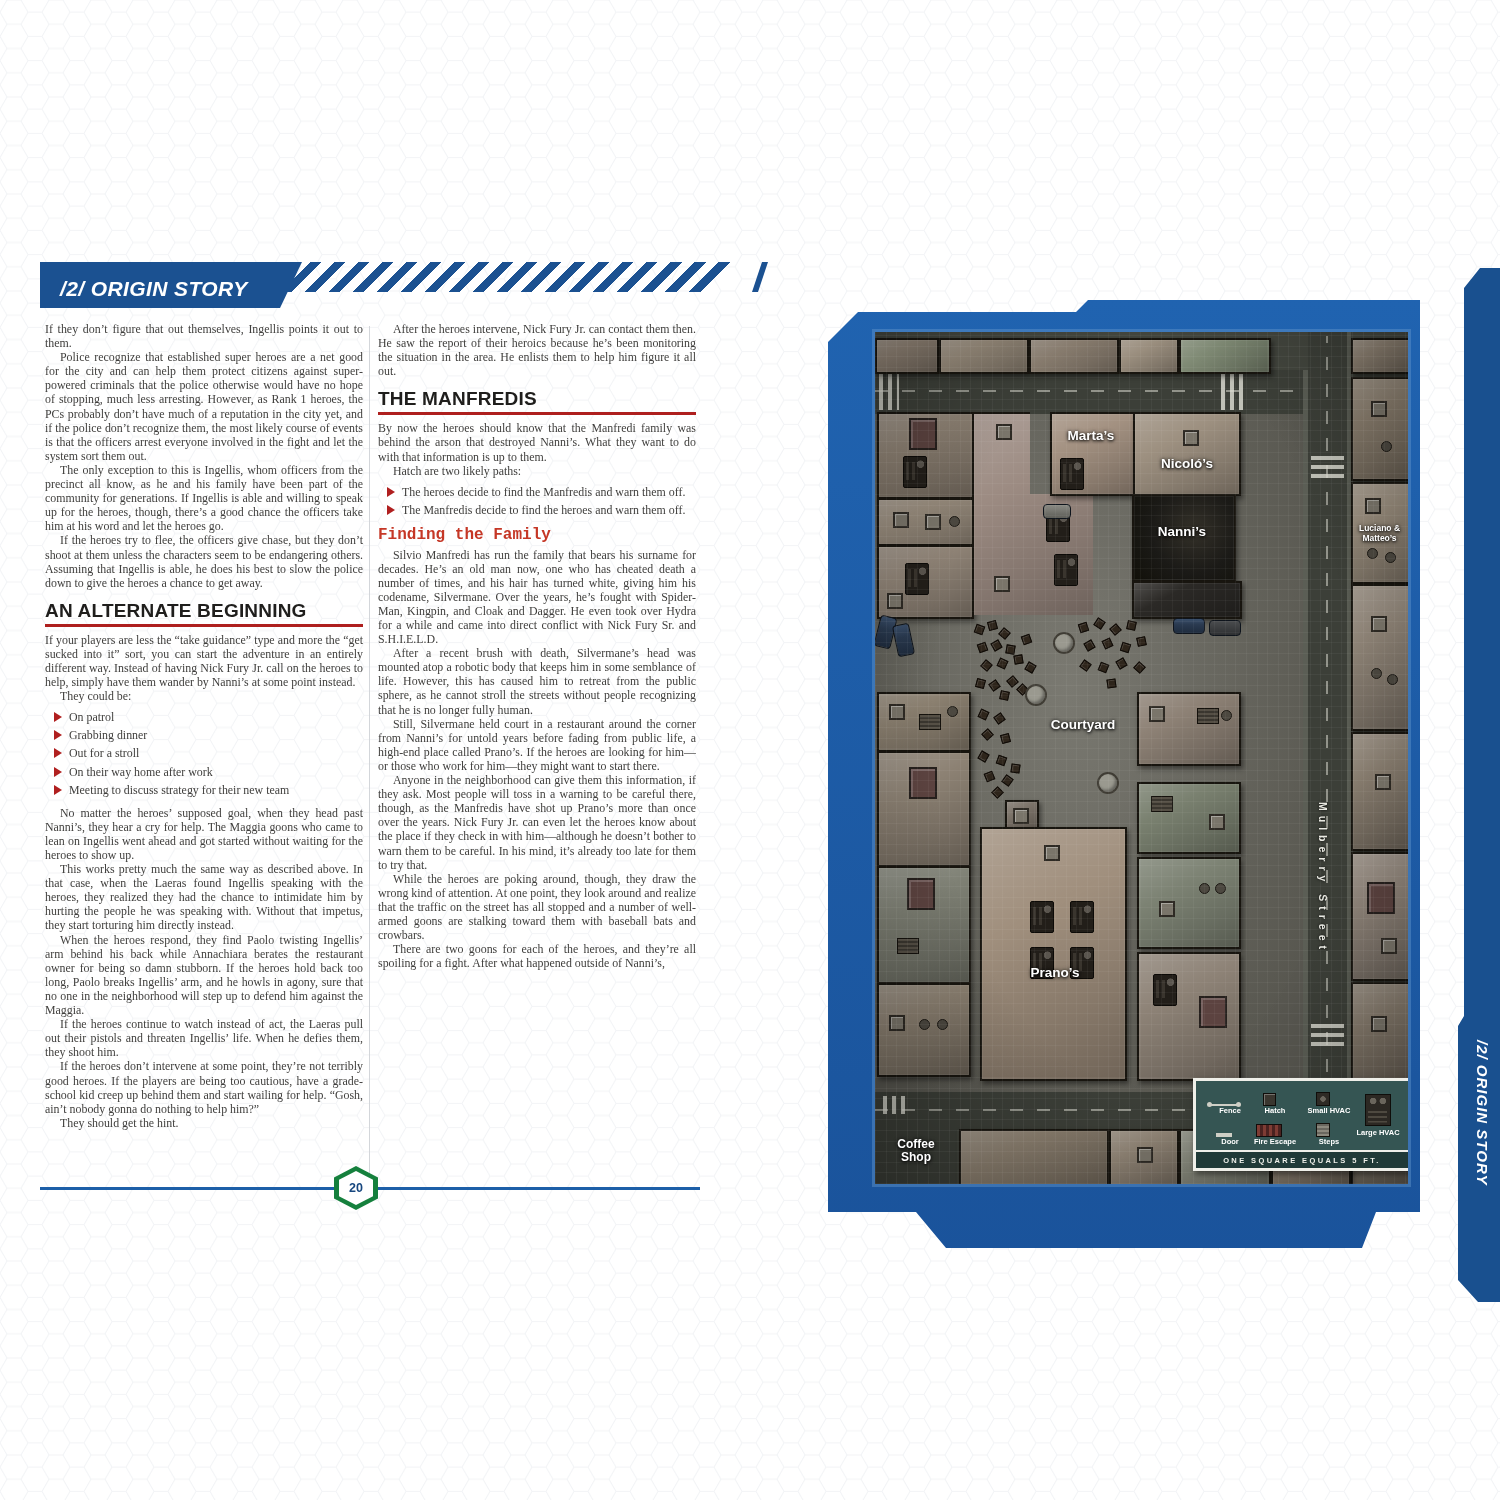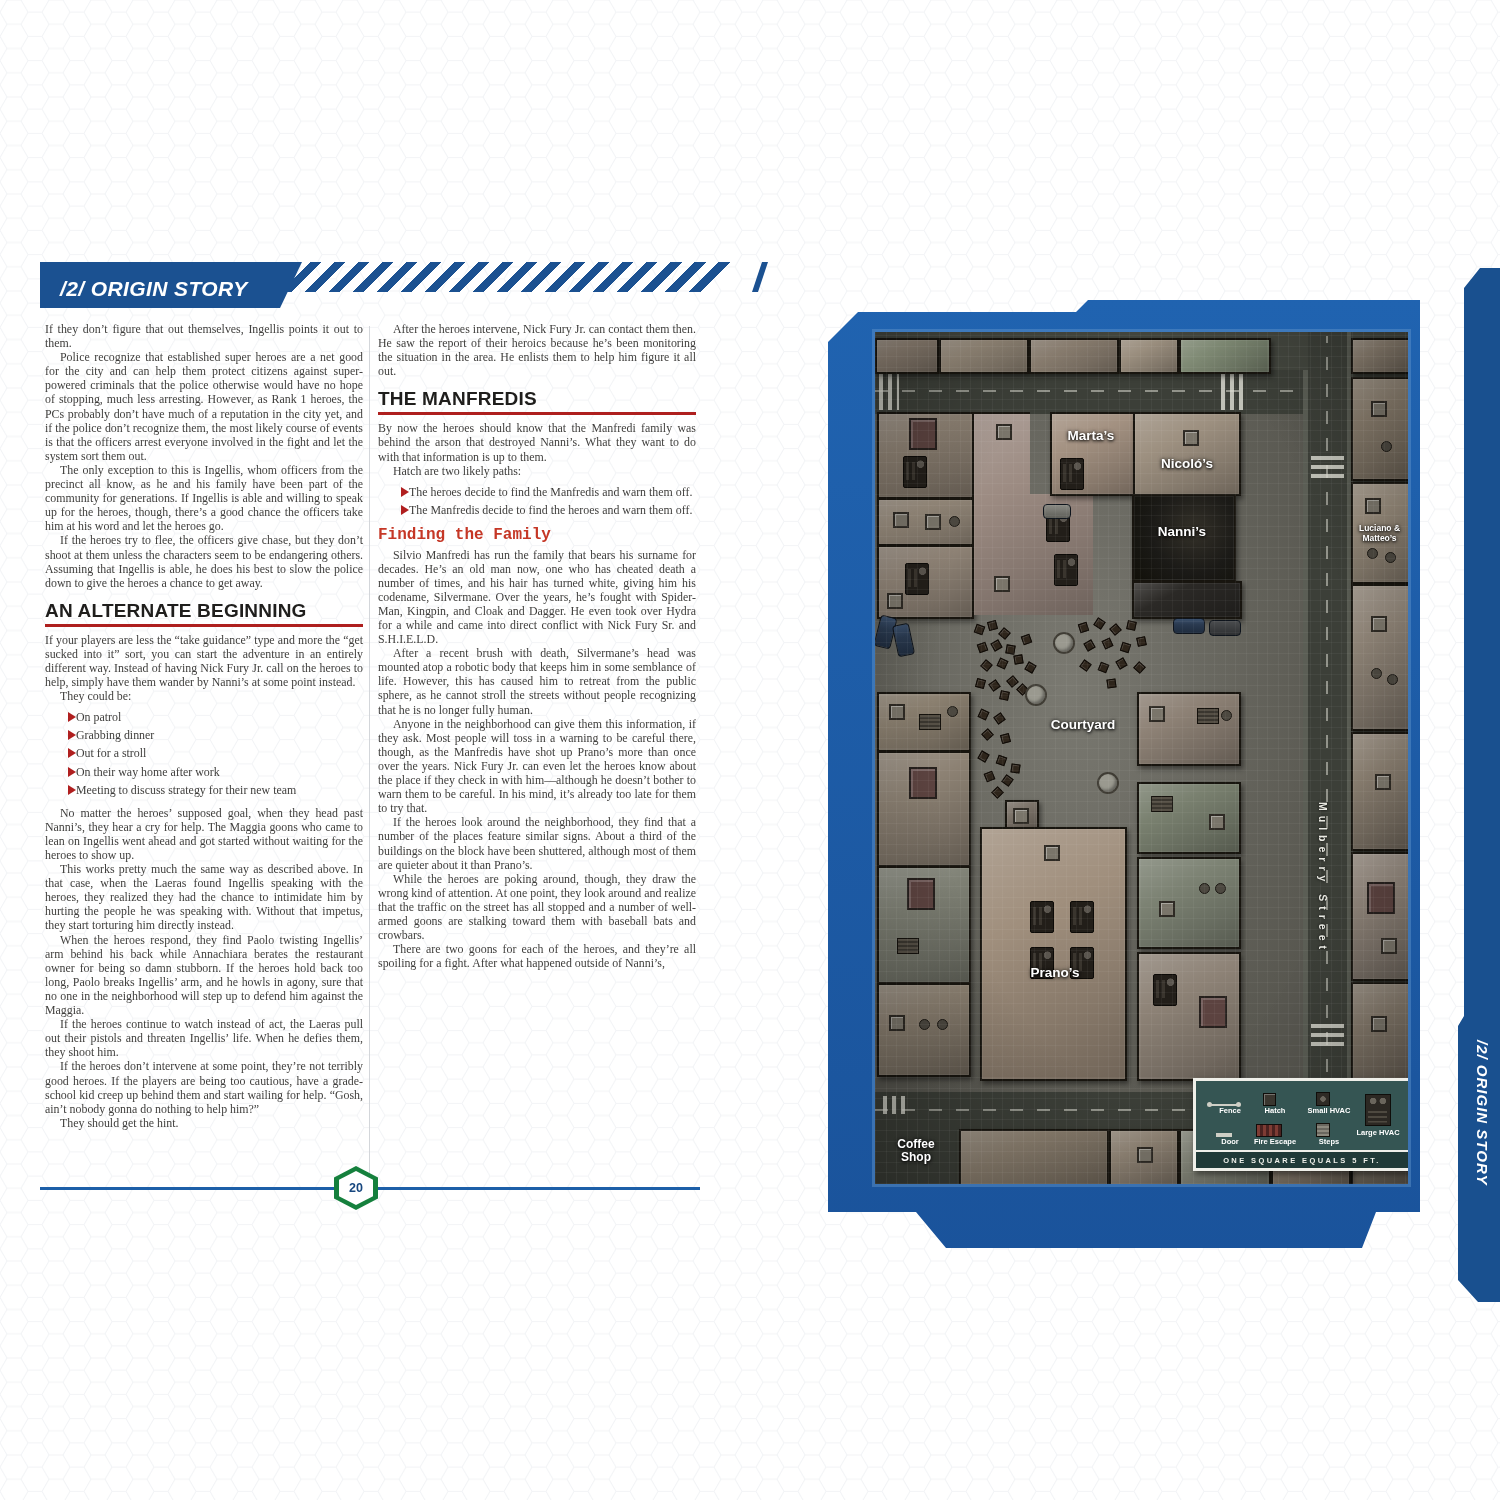--- a/index.html
+++ b/index.html
@@ -23,21 +23,21 @@
        text-align:justify;}
   #col1{left:45px;} #col2{left:378px;}
   .colrule{position:absolute;left:369px;top:326px;width:1px;height:856px;background:#d3d6da;}
   .bp{margin:0;} .ind{text-indent:15px;} .it{}
   .hmajor{font-family:"Liberation Sans",sans-serif;font-weight:800;font-size:19px;line-height:1;
           color:#1f1e1c;letter-spacing:.2px;margin:11px 0 6px;padding-bottom:4px;
           border-bottom:3.5px solid #ae1f1e;text-align:left;}
   .hsub{font-family:Liberation Mono, monospace;font-weight:700;font-size:16px;line-height:1.1;
         color:#c53726;margin:10px 0 3px;text-align:left;}
   .bullets{margin:7px 0 9px;}
-  .bullet{display:flex;margin:4px 0 4px 16px;text-align:left;padding-left:7px;}
+  .bullet{display:flex;gap:7px;margin:4px 0 4px 2px;text-align:left;padding-left:7px;}
   .tri{flex:none;width:0;height:0;border-left:8px solid #b01f1f;border-top:5px solid transparent;
        border-bottom:5px solid transparent;margin-top:2px;}
 
   
   .fline{position:absolute;top:1187px;height:3px;background:#1d5fa8;}
   .badge{position:absolute;left:334px;top:1166px;width:44px;height:44px;background:#15803d;
          clip-path:polygon(50% 0,100% 26%,100% 74%,50% 100%,0 74%,0 26%);}
   .badge i{position:absolute;inset:5px;background:#fff;font-style:normal;
            clip-path:polygon(50% 0,100% 26%,100% 74%,50% 100%,0 74%,0 26%);
            display:flex;align-items:center;justify-content:center;
@@ -201,22 +201,22 @@
           <span>The heroes decide to find the Manfredis and warn them off.</span>
         </div>
       <div class="bullet">
           <span class="tri"></span>
           <span>The Manfredis decide to find the heroes and warn them off.</span>
         </div>
     </div>
     <h4 class="hsub">Finding the Family</h4>
     <p class="bp ind">Silvio Manfredi has run the family that bears his surname for decades. He’s an old man now, one who has cheated death a number of times, and his hair has turned white, giving him his codename, Silvermane. Over the years, he’s fought with Spider-Man, Kingpin, and Cloak and Dagger. He even took over Hydra for a while and came into direct conflict with Nick Fury Sr. and S.H.I.E.L.D.</p>
     <p class="bp ind">After a recent brush with death, Silvermane’s head was mounted atop a robotic body that keeps him in some semblance of life. However, this has caused him to retreat from the public sphere, as he cannot stroll the streets without people recognizing that he is no longer fully human.</p>
+    <p class="bp ind">Still, Silvermane held court in a restaurant around the corner from Nanni’s for untold years before fading from public life, a high-end place called Prano’s. If the heroes are looking for him—or those who work for him—they might want to start there.</p>
     <p class="bp ind">Anyone in the neighborhood can give them this information, if they ask. Most people will toss in a warning to be careful there, though, as the Manfredis have shot up Prano’s more than once over the years. Nick Fury Jr. can even let the heroes know about the place if they check in with him—although he doesn’t bother to warn them to be careful. In his mind, it’s already too late for them to try that.</p>
-    <p class="bp ind">If the heroes look around the neighborhood, they find that a number of the places feature similar signs. About a third of the buildings on the block have been shuttered, although most of them are quieter about it than Prano’s.</p>
     <p class="bp ind">While the heroes are poking around, though, they draw the wrong kind of attention. At one point, they look around and realize that the traffic on the street has all stopped and a number of well-armed goons are stalking toward them with baseball bats and crowbars.</p>
     <p class="bp ind">There are two goons for each of the heroes, and they’re all spoiling for a fight. After what happened outside of Nanni’s,</p>
   </div>
 
   <div class="fline" style="left:40px;width:296px;"></div>
   <div class="fline" style="left:376px;width:324px;"></div>
   <div class="badge">
     <i>20</i>
   </div>
 

